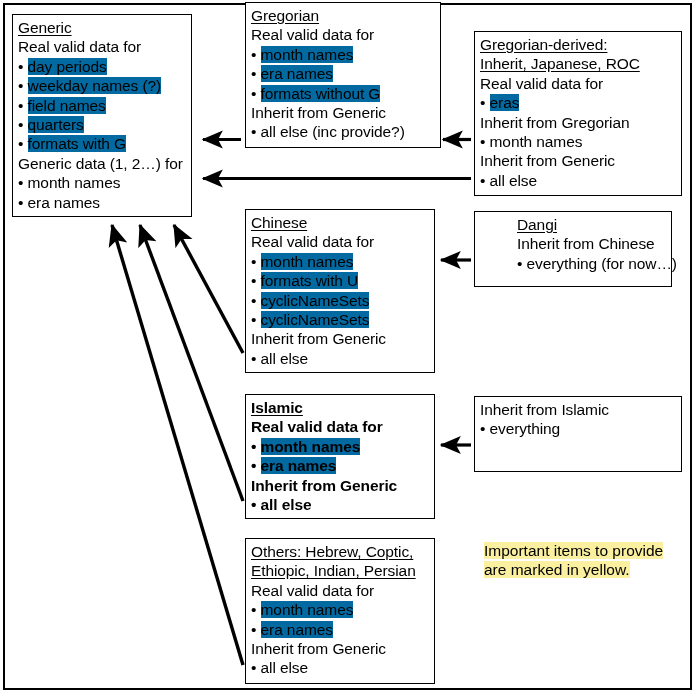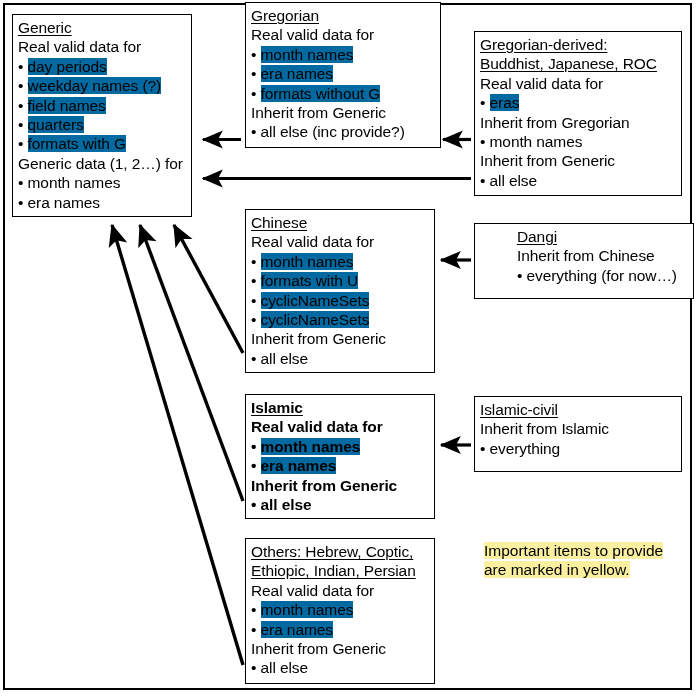--- a/index.html
+++ b/index.html
@@ -129,57 +129,56 @@
     <div class="line"><span class="txt">Real valid data for</span></div>
     <div class="line bullet hl"><span class="txt">month names</span></div>
     <div class="line bullet hl"><span class="txt">era names</span></div>
     <div class="line bullet hl"><span class="txt">formats without G</span></div>
     <div class="line"><span class="txt">Inherit from Generic</span></div>
     <div class="line bullet"><span class="txt">all else (inc provide?)</span></div>
   </div>
 
   <div class="box" style="left:474px; top:31px; width:208px; height:165px;">
     <div class="line title"><span class="txt">Gregorian-derived:</span></div>
-    <div class="line title"><span class="txt">Buddhist, Japanese, ROC</span></div>
+    <div class="line title"><span class="txt">Inherit, Japanese, ROC</span></div>
     <div class="line"><span class="txt">Real valid data for</span></div>
     <div class="line bullet hl"><span class="txt">eras</span></div>
     <div class="line"><span class="txt">Inherit from Gregorian</span></div>
     <div class="line bullet"><span class="txt">month names</span></div>
     <div class="line"><span class="txt">Inherit from Generic</span></div>
     <div class="line bullet"><span class="txt">all else</span></div>
   </div>
 
   <div class="box" style="left:245px; top:209px; width:190px; height:164px;">
     <div class="line title"><span class="txt">Chinese</span></div>
     <div class="line"><span class="txt">Real valid data for</span></div>
     <div class="line bullet hl"><span class="txt">month names</span></div>
     <div class="line bullet hl"><span class="txt">formats with U</span></div>
     <div class="line bullet hl"><span class="txt">cyclicNameSets</span></div>
     <div class="line bullet hl"><span class="txt">cyclicNameSets</span></div>
     <div class="line"><span class="txt">Inherit from Generic</span></div>
     <div class="line bullet"><span class="txt">all else</span></div>
   </div>
 
-  <div class="box" style="left:474px; top:223px; width:220px; height:76px;padding-left:42px;">
+  <div class="box" style="left:474px; top:211px; width:198px; height:76px;padding-left:42px;">
     <div class="line title"><span class="txt">Dangi</span></div>
     <div class="line"><span class="txt">Inherit from Chinese</span></div>
     <div class="line bullet"><span class="txt">everything (for now…)</span></div>
   </div>
 
   <div class="box" style="left:245px; top:394px; width:190px; height:125px;font-weight:bold;">
     <div class="line title"><span class="txt">Islamic</span></div>
     <div class="line"><span class="txt">Real valid data for</span></div>
     <div class="line bullet hl"><span class="txt">month names</span></div>
     <div class="line bullet hl"><span class="txt">era names</span></div>
     <div class="line"><span class="txt">Inherit from Generic</span></div>
     <div class="line bullet"><span class="txt">all else</span></div>
   </div>
 
   <div class="box" style="left:474px; top:396px; width:208px; height:76px;">
-    <div class="line title"><span class="txt">Islamic-civil</span></div>
     <div class="line"><span class="txt">Inherit from Islamic</span></div>
     <div class="line bullet"><span class="txt">everything</span></div>
   </div>
 
   <div class="box" style="left:245px; top:538px; width:190px; height:146px;">
     <div class="line title"><span class="txt">Others: Hebrew, Coptic,</span></div>
     <div class="line title"><span class="txt">Ethiopic, Indian, Persian</span></div>
     <div class="line"><span class="txt">Real valid data for</span></div>
     <div class="line bullet hl"><span class="txt">month names</span></div>
     <div class="line bullet hl"><span class="txt">era names</span></div>

